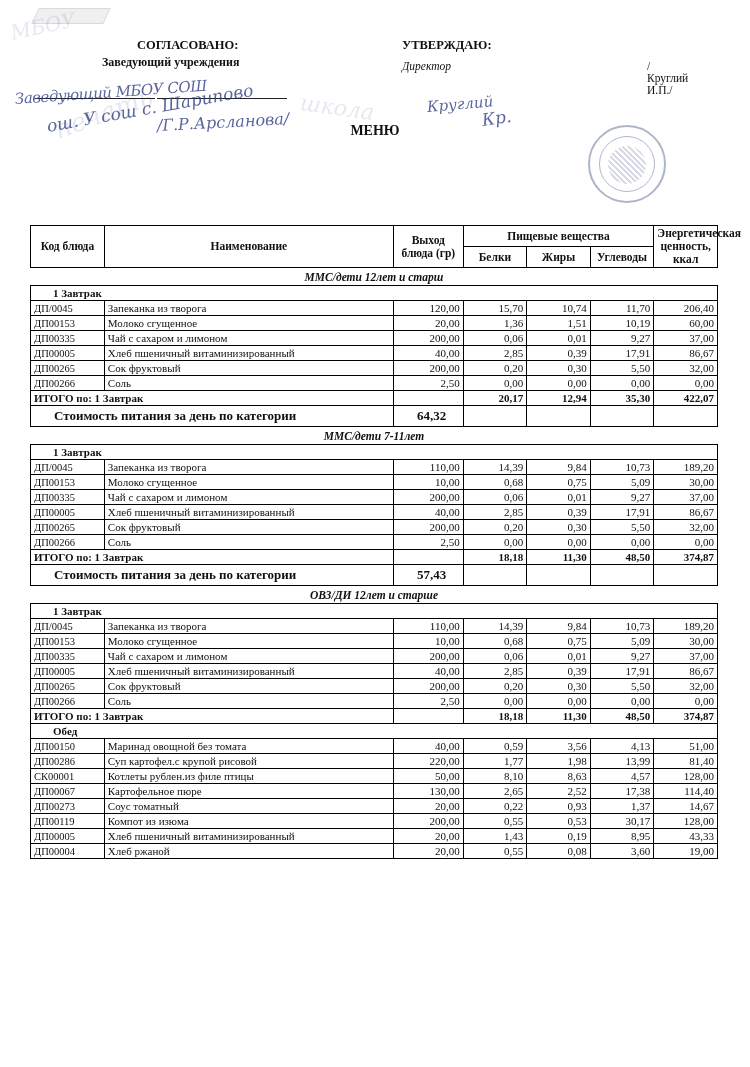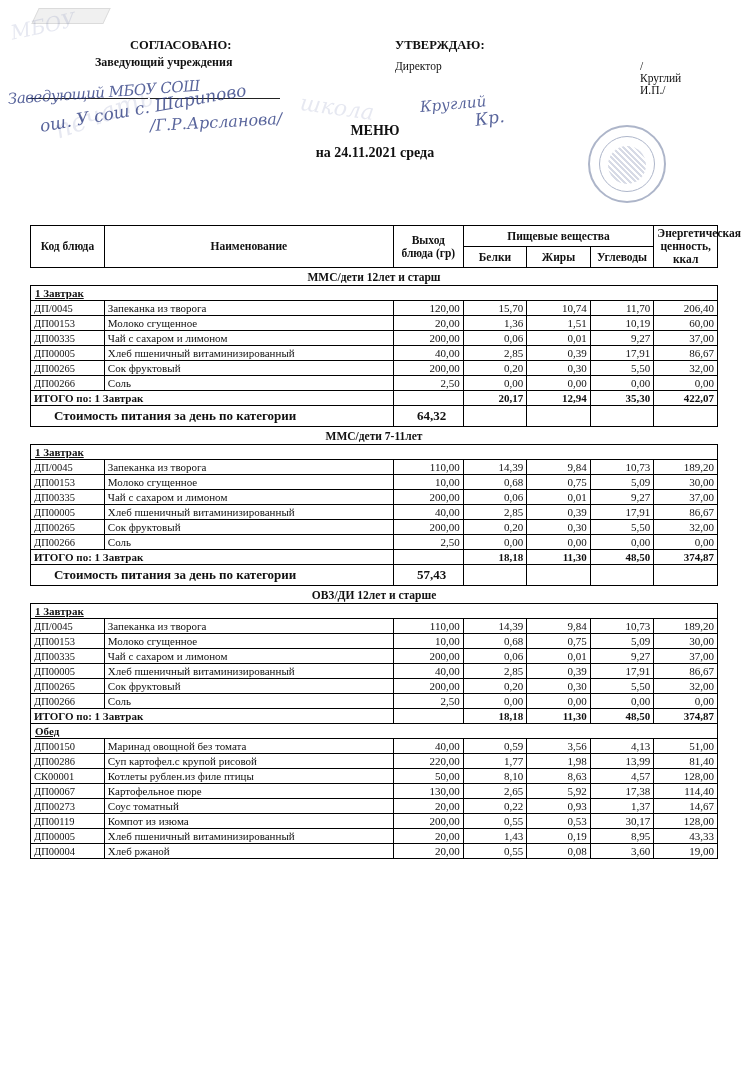--- a/index.html
+++ b/index.html
@@ -24,21 +24,21 @@
   }
 
   
   .header {
     position: relative;
     height: 225px;
   }
   .approve-row {
     position: absolute;
     top: 38px;
-    left: 0;
+    left: 7px;
     width: 608px;
     height: 70px;
   }
   .soglasovano {
     position: absolute;
     left: 130px;
     top: 0px;
     font-size: 12.5px;
     font-weight: bold;
     font-family: "Liberation Serif", serif;
@@ -55,20 +55,21 @@
     left: 395px;
     top: 0px;
     font-size: 12.5px;
     font-weight: bold;
   }
   .director {
     position: absolute;
     left: 395px;
     top: 22px;
     font-size: 11.5px;
+    font-style: italic;
   }
   .kruglyi {
     position: absolute;
     left: 640px;
     top: 22px;
     font-size: 11.5px;
   }
   .sig-line-left {
     position: absolute;
     left: 28px;
@@ -200,36 +201,35 @@
     text-align: center;
     border-left: none;
     border-right: none;
     border-top: none;
     border-bottom: none;
     padding: 3px 0 2px 0;
   }
   tr.meal td {
     font-weight: bold;
     font-size: 11px;
-    padding-left: 4px;
-    text-decoration: underline;
+    padding-left: 22px;
   }
   tr.total td { font-weight: bold; }
   tr.total td.name, tr.total td.code { font-weight: bold; }
   tr.cost td {
     font-weight: bold;
     font-size: 13px;
     padding: 2px 23px;
   }
   tr.cost td.val {
     text-align: center;
     font-size: 13px;
     font-weight: bold;
   }
-  .nb { border: none !important; }
+  .nb { border: none !important; font-style: italic; }
 </style>
 </head>
 <body>
 
 <div class="page">
 
   <div class="header">
     <div class="corner-fold"></div>
     <div class="faint-mark fm3">МБОУ</div>
     <div class="faint-mark fm1">печать</div>
@@ -245,21 +245,20 @@
       <div class="sig-line-left2"></div>
       <div class="hand hand1">Заведующий   МБОУ СОШ</div>
       <div class="hand hand3">Круглий</div>
       <div class="hand hand4">Кр.</div>
       <div class="hand hand2">/Г.Р.Арсланова/</div>
       <div class="hand hand5">ош. У сош   с. Шарипово</div>
     </div>
 
     <div class="title-block">
       <div>МЕНЮ</div>
-      <div>на 24.11.2021  среда</div>
     </div>
 
     <div class="stamp"></div>
     <div class="stamp-core"></div>
   </div>
 
   <table class="menu">
     <colgroup>
       <col class="c-code">
         <col class="c-name">
@@ -532,21 +531,21 @@
           <td class="num">8,10</td>
           <td class="num">8,63</td>
           <td class="num">4,57</td>
           <td class="num">128,00</td>
         </tr>
         <tr>
           <td class="code">ДП00067</td>
           <td class="name">Картофельное пюре</td>
           <td class="num">130,00</td>
           <td class="num">2,65</td>
-          <td class="num">5,92</td>
+          <td class="num">2,52</td>
           <td class="num">17,38</td>
           <td class="num">114,40</td>
         </tr>
         <tr>
           <td class="code">ДП00273</td>
           <td class="name">Соус томатный</td>
           <td class="num">20,00</td>
           <td class="num">0,22</td>
           <td class="num">0,93</td>
           <td class="num">1,37</td>

